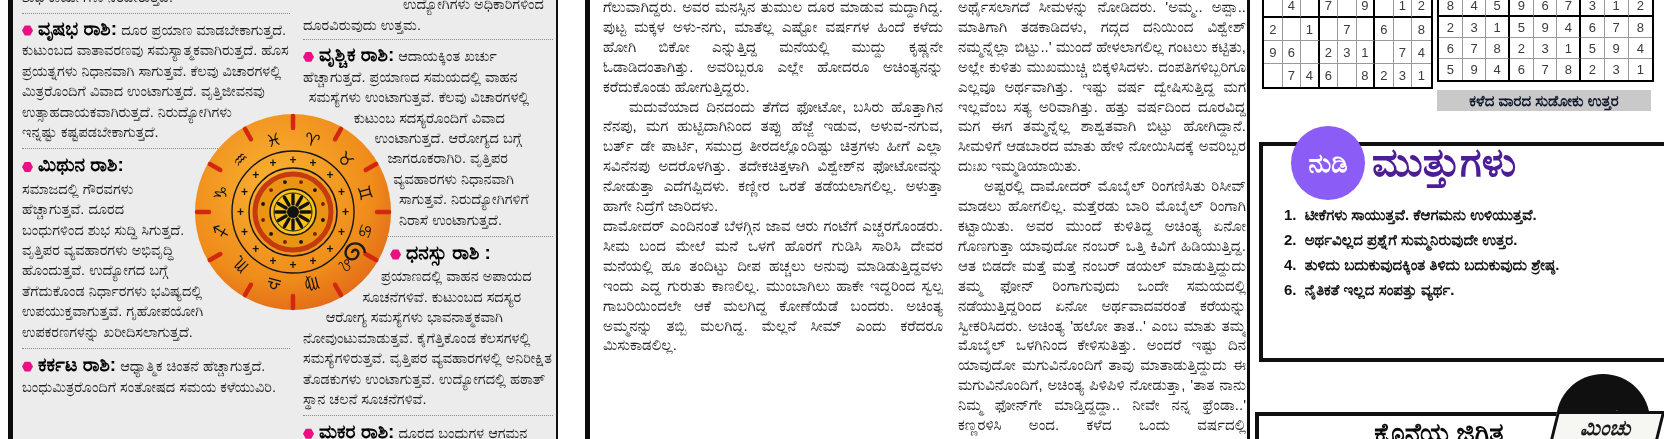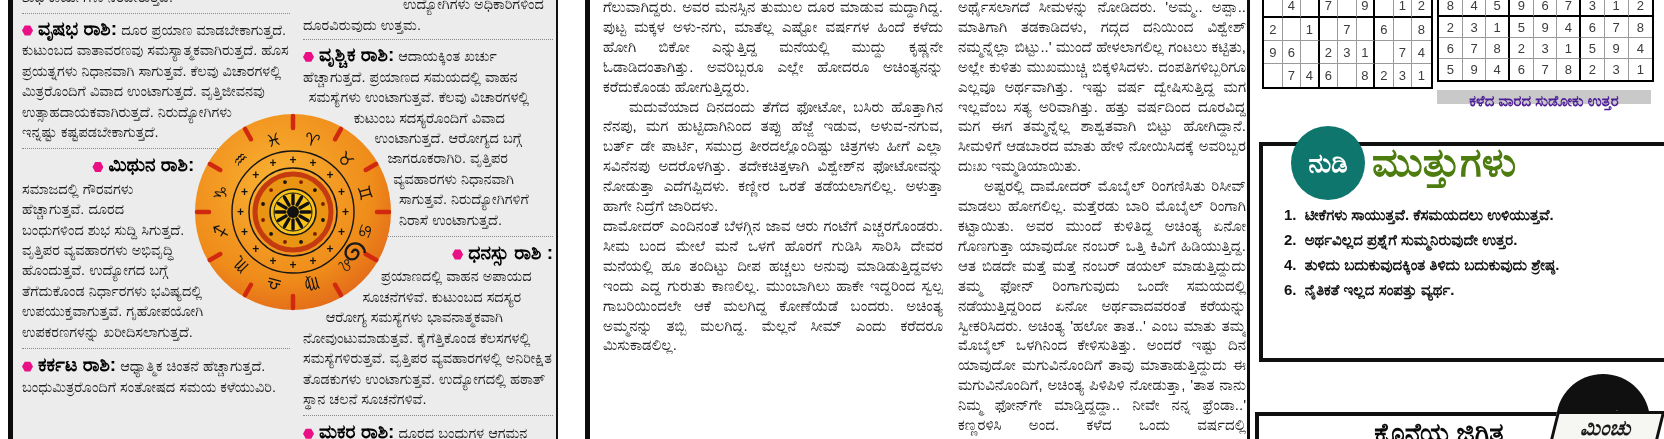--- a/index.html
+++ b/index.html
@@ -19,21 +19,21 @@
   .spacer-r{float:left;width:100px;height:330px;
     shape-outside:polygon(0px 0px,0px 105px,55px 130px,82px 160px,96px 210px,82px 262px,55px 292px,0px 318px,0px 330px);}
 
   .h-partial{border-bottom:1px dotted #8a8a8a;padding-bottom:4px;margin-bottom:5px;}
   .clipbox{overflow:hidden;}
   .h-section{border-bottom:1px dotted #8a8a8a;padding-bottom:6px;margin-bottom:6px;}
   .h-section:last-child{border-bottom:none;}
   .h-bullet{display:inline-block;width:11px;height:11px;background:#ea0f85;vertical-align:-1px;
     clip-path:polygon(25% 5%,75% 5%,100% 50%,75% 95%,25% 95%,0% 50%);margin-right:5px;}
   .h-name{font-weight:bold;font-size:19px;color:#000;}
-  .h-head{margin-bottom:2px;text-align:right;}
+  .h-head{margin-bottom:2px;}
 
   
   .wheel{position:absolute;left:193px;top:112px;width:200px;height:200px;}
 
   
   .story-bl{position:absolute;left:585px;top:0;width:5px;height:439px;background:#0c0c0c;}
   .story-br{position:absolute;left:1247px;top:0;width:3px;height:439px;background:#0c0c0c;}
   .scol{position:absolute;top:-3px;height:445px;overflow:hidden;font-size:15px;line-height:19.9px;
         text-align:justify;color:#202020;}
   .scol1{left:603px;width:340px;}
@@ -45,29 +45,29 @@
   .sudoku{position:absolute;display:grid;background:#fff;border-left:2px solid #000;
           border-right:2px solid #000;border-bottom:2px solid #000;}
   .sudoku .cell{border-right:1px solid #9a9a9a;border-bottom:1px solid #9a9a9a;
           display:flex;align-items:center;justify-content:center;font-size:13px;color:#3c3c3c;}
   .sudoku .cell.lastc{border-right:none;}
   .sudoku .cell.tr{border-right:2px solid #000;}
   .sudoku .cell.tb{border-bottom:2px solid #000;}
   .sudoku .cell.lastr{border-bottom:none;}
   #sudoku-puzzle{left:1262px;top:-5px;grid-template-columns:repeat(9,18.5px);grid-auto-rows:23px;}
   #sudoku-solution{left:1437px;top:-4px;grid-template-columns:repeat(9,23.7px);grid-auto-rows:21px;}
-  .sudoku-caption{position:absolute;left:1437px;top:90px;width:214px;height:14px;background:#c9c9c9;
-          font-weight:bold;font-size:15px;text-align:center;line-height:21px;color:#4c1d95;}
+  .sudoku-caption{position:absolute;left:1437px;top:90px;width:214px;height:21px;background:#c9c9c9;
+          font-weight:bold;font-size:15px;text-align:center;line-height:21px;color:#0f172a;}
 
   
   .nudi-box{position:absolute;left:1259px;top:142px;width:412px;height:212px;border:4px solid #101010;background:#fff;}
   .nudi-badge{position:absolute;left:1291px;top:126px;width:74px;height:74px;border-radius:50%;
-          background:#0f766e;color:#fff;font-weight:bold;font-size:26px;display:flex;
+          background:#8b5cf6;color:#fff;font-weight:bold;font-size:26px;display:flex;
           align-items:center;justify-content:center;z-index:2;}
-  .nudi-title{position:absolute;left:1372px;top:140px;font-weight:bold;font-size:40px;color:#4d7c0f;z-index:2;}
+  .nudi-title{position:absolute;left:1372px;top:140px;font-weight:bold;font-size:40px;color:#4c1d95;z-index:2;}
   .nudi-list{position:absolute;left:1284px;top:206px;width:372px;font-size:15px;font-weight:bold;color:#111;}
   .pearl{margin-bottom:7px;line-height:18px;}
   .pnum{margin-right:4px;}
 
   
   .kone-box{position:absolute;left:1255px;top:412px;width:416px;height:40px;border:4px solid #101010;background:#fff;z-index:1;}
   .kone-title{font-weight:bold;font-size:27px;color:#0a0a0a;text-align:center;width:300px;margin:2px 0 0 30px;}
   .nage-circle{position:absolute;left:1556px;top:374px;width:94px;height:94px;border-radius:50%;background:#101010;
           color:#fff;font-weight:bold;font-size:30px;display:flex;align-items:center;justify-content:center;z-index:2;}
   .minchu{position:absolute;left:1553px;top:411px;width:102px;height:28px;background:#f6f6f2;border:3px solid #101010;
@@ -285,21 +285,21 @@
       <div class="cell lastr">2</div>
       <div class="cell lastr">3</div>
       <div class="cell lastc lastr">1</div>
     </div>
   <div class="sudoku-caption">ಕಳೆದ ವಾರದ ಸುಡೋಕು ಉತ್ತರ</div>
 
   <div class="nudi-box"></div>
   <div class="nudi-badge">ನುಡಿ</div>
   <div class="nudi-title">ಮುತ್ತುಗಳು</div>
   <div class="nudi-list" id="nudi-list">
-      <div class="pearl"><span class="pnum">1.</span><span> ಟೀಕೆಗಳು ಸಾಯುತ್ತವೆ. ಕೆಸಮಯದಲು ಉಳಿಯುತ್ತವೆ.</span></div>
+      <div class="pearl"><span class="pnum">1.</span><span> ಟೀಕೆಗಳು ಸಾಯುತ್ತವೆ. ಕೆಆಗಮನು ಉಳಿಯುತ್ತವೆ.</span></div>
       <div class="pearl"><span class="pnum">2.</span><span> ಅರ್ಥವಿಲ್ಲದ ಪ್ರಶ್ನೆಗೆ ಸುಮ್ಮನಿರುವುದೇ ಉತ್ತರ.</span></div>
       <div class="pearl"><span class="pnum">4.</span><span> ತುಳಿದು ಬದುಕುವುದಕ್ಕಿಂತ ತಿಳಿದು ಬದುಕುವುದು ಶ್ರೇಷ್ಠ.</span></div>
       <div class="pearl"><span class="pnum">6.</span><span> ನೈತಿಕತೆ ಇಲ್ಲದ ಸಂಪತ್ತು ವ್ಯರ್ಥ.</span></div>
     </div>
 
   <div class="kone-box">
     <div class="kone-title">ಕೊನೆಯ ಜಿಗಿತ</div>
   </div>
   <div class="nage-circle">ನಗೆ</div>
   <div class="minchu">ಮಿಂಚು</div>

